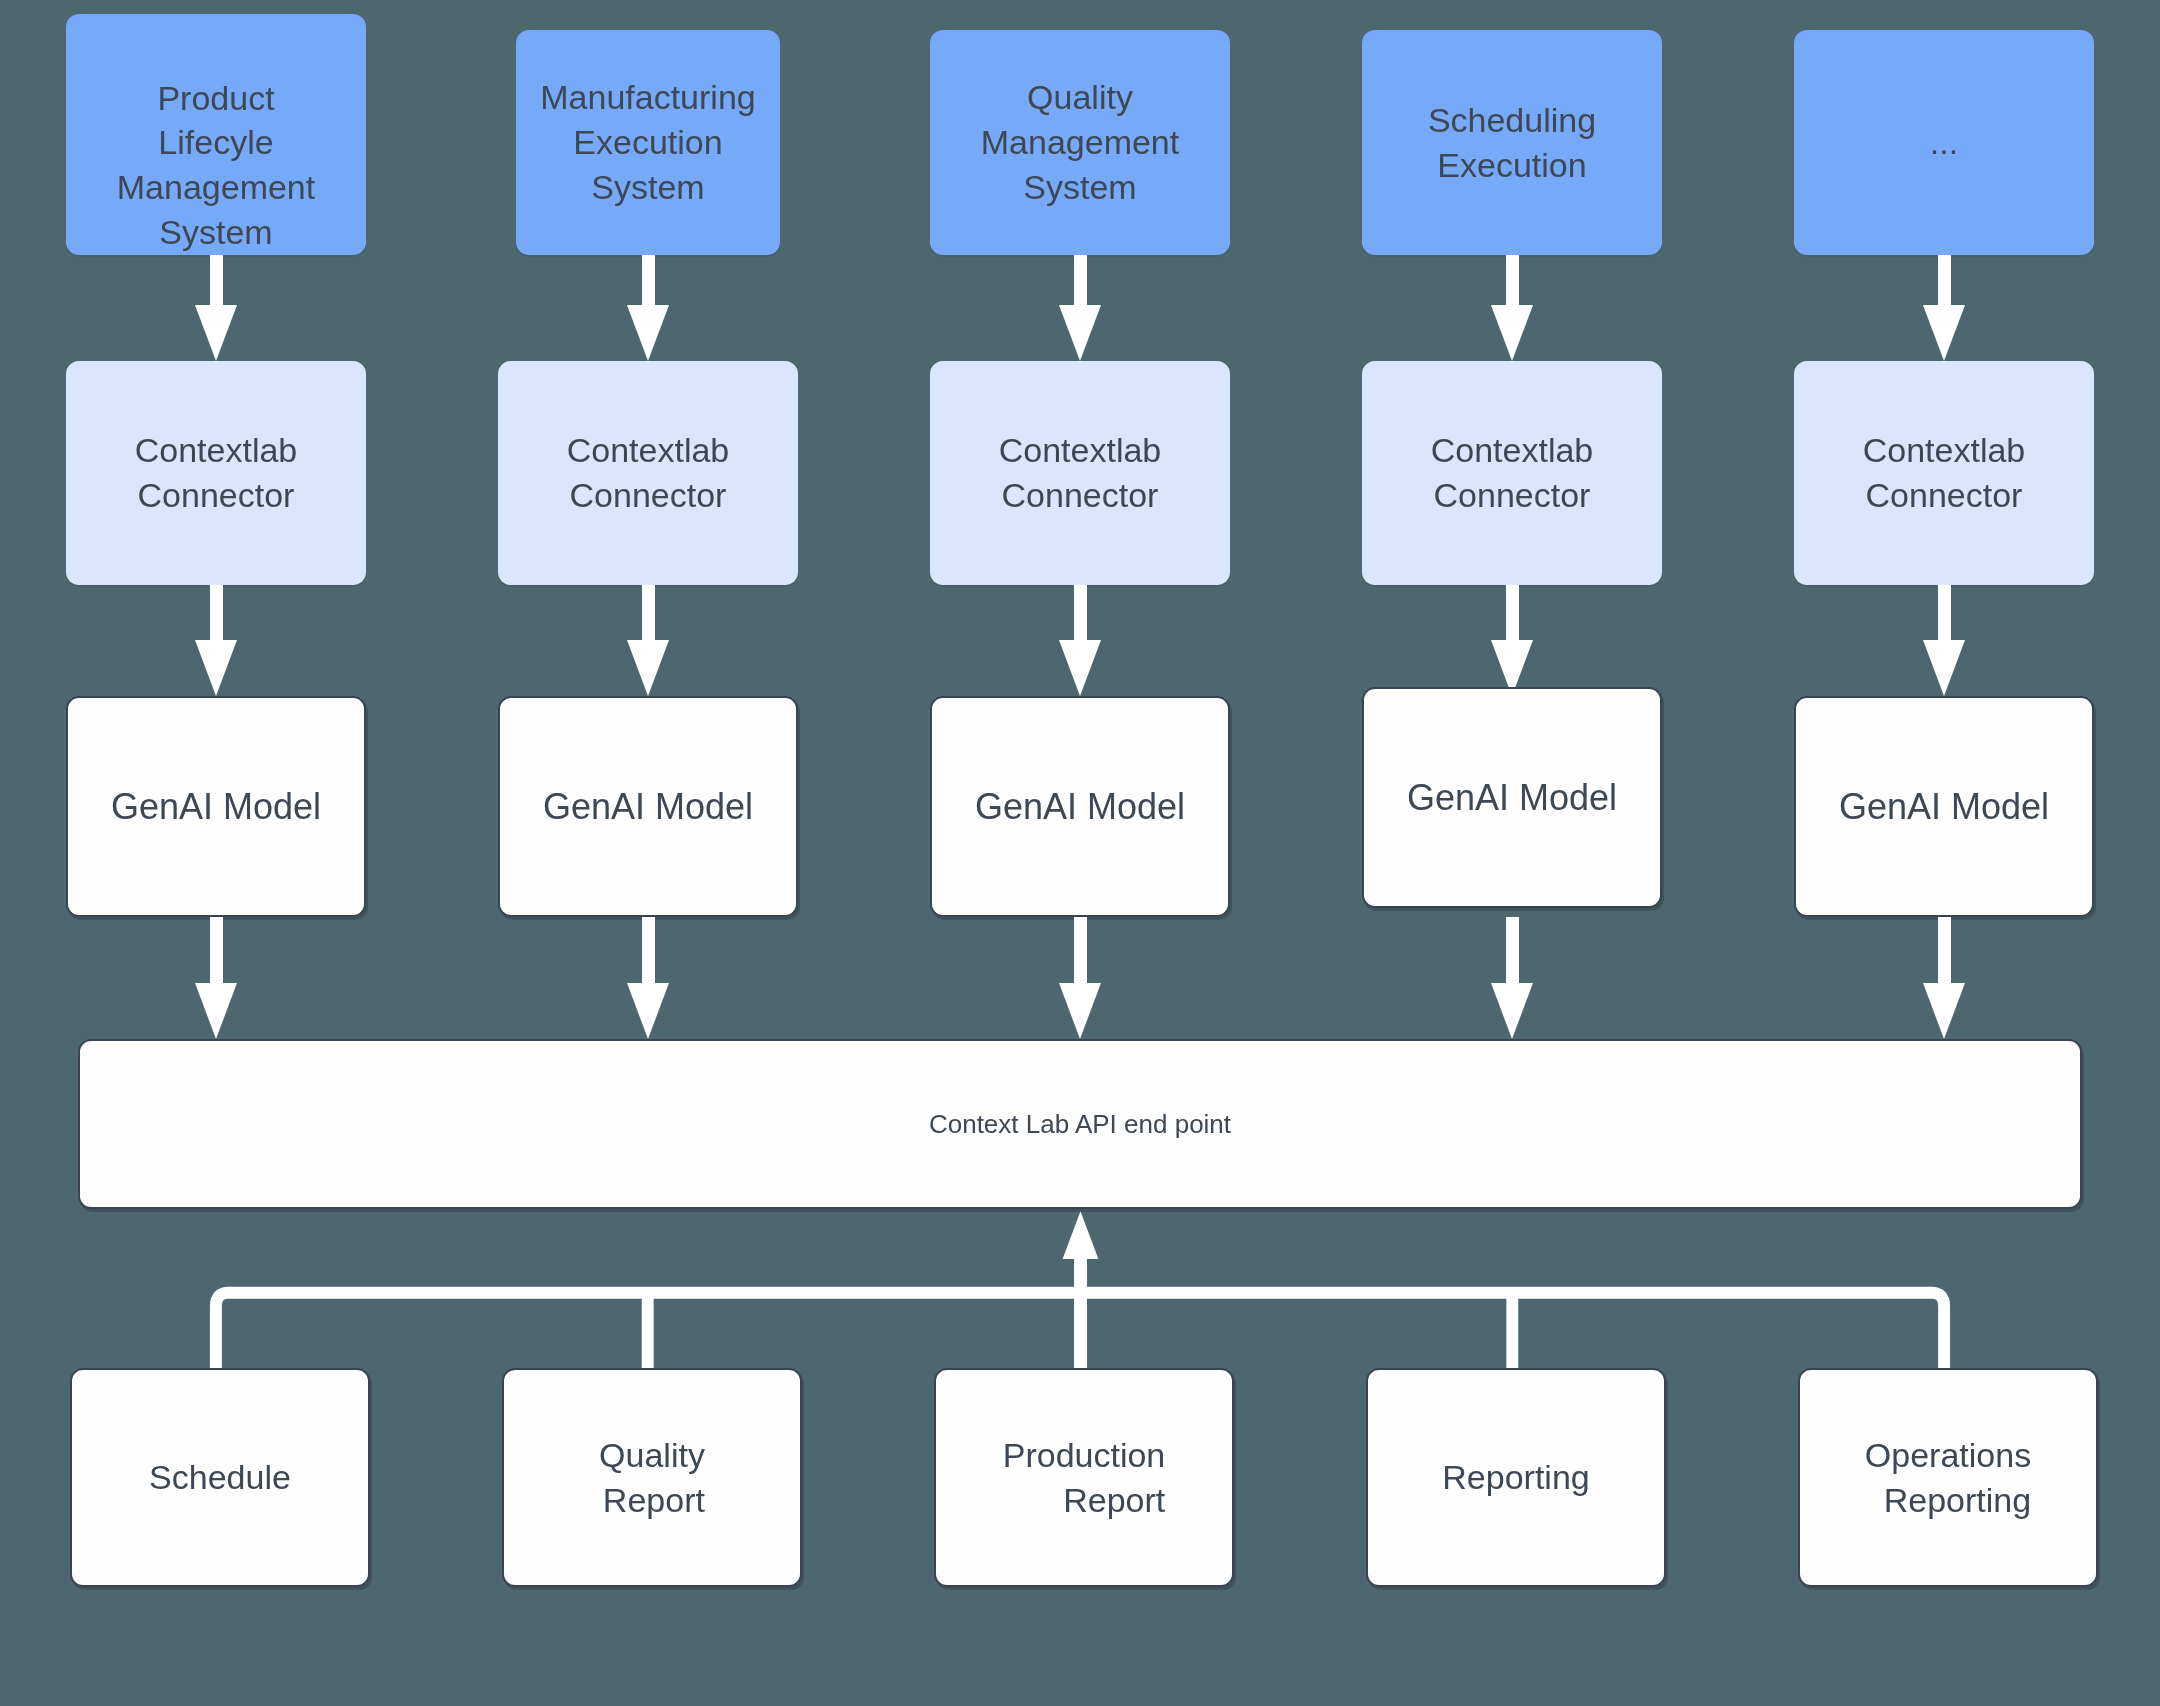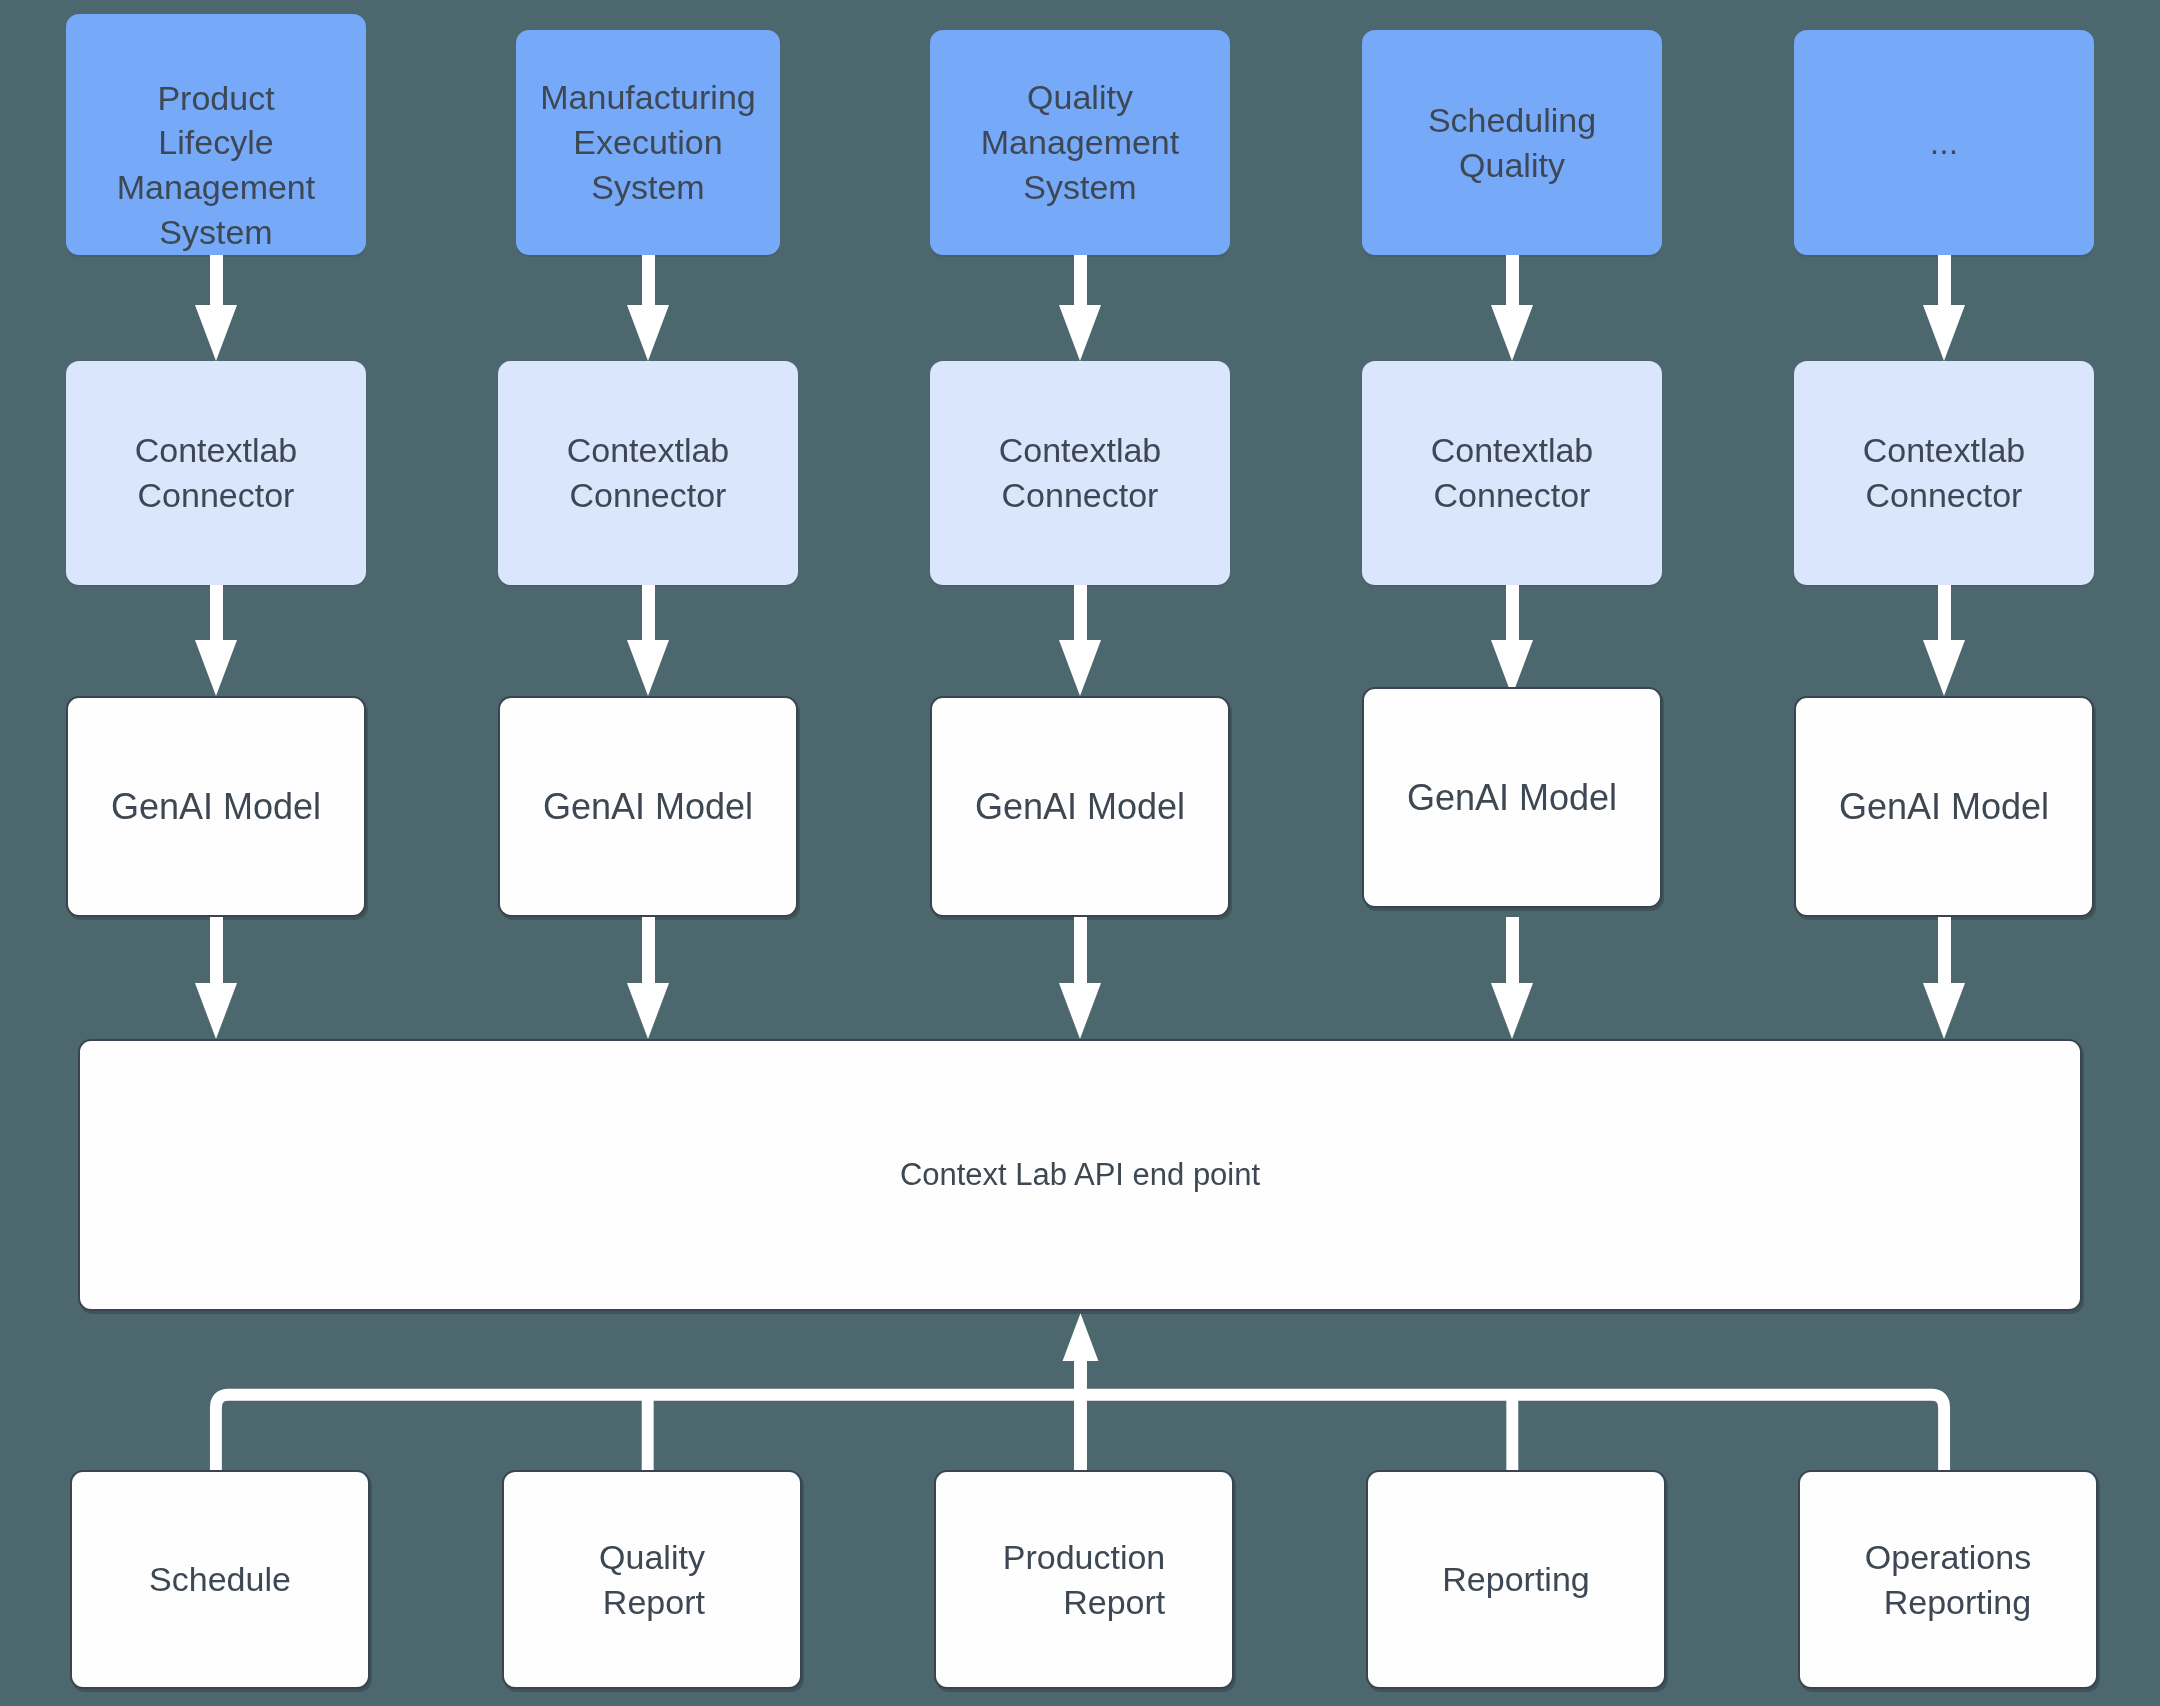--- a/index.html
+++ b/index.html
@@ -61,22 +61,22 @@
   .arrow-down .stem{display:block;width:13px;flex:1;background:var(--line);}
   .arrow-down .head{
     display:block;width:0;height:0;
     border-left:21px solid transparent;
     border-right:21px solid transparent;
     border-top:56px solid var(--line);
   }
   .a1{height:106px;} .a2{height:111px;} .a3{height:122px;}
   
   .api-box{
-    margin:0 78px;height:272px;
-    font-size:31px;
+    margin:0 78px;height:170px;
+    font-size:26px;
     border-radius:13px;
   }
   
   .bottom{position:relative;height:453px;width:100%;}
   .connector-lines{position:absolute;left:0;top:0;width:2160px;height:453px;display:block;}
   .out-grid{position:absolute;left:4px;top:159px;}
   .box.out{width:300px;height:219px;font-size:34px;}
 </style>
 </head>
 <body>
@@ -151,21 +151,21 @@
       <div class="box model white"><span class="lbl">GenAI Model</span></div>
       <div class="arrow-down a3">
           <i class="stem"></i>
           <i class="head"></i>
         </div>
     </div>
 
     <div class="cell">
       <div class="source-slot">
           <div class="box source"><span class="lbl">Scheduling
-Quality</span></div>
+Execution</span></div>
         </div>
       <div class="arrow-down a1">
           <i class="stem"></i>
           <i class="head"></i>
         </div>
       <div class="box connector"><span class="lbl">Contextlab
 Connector</span></div>
       <div class="arrow-down a2">
           <i class="stem"></i>
           <i class="head"></i>

